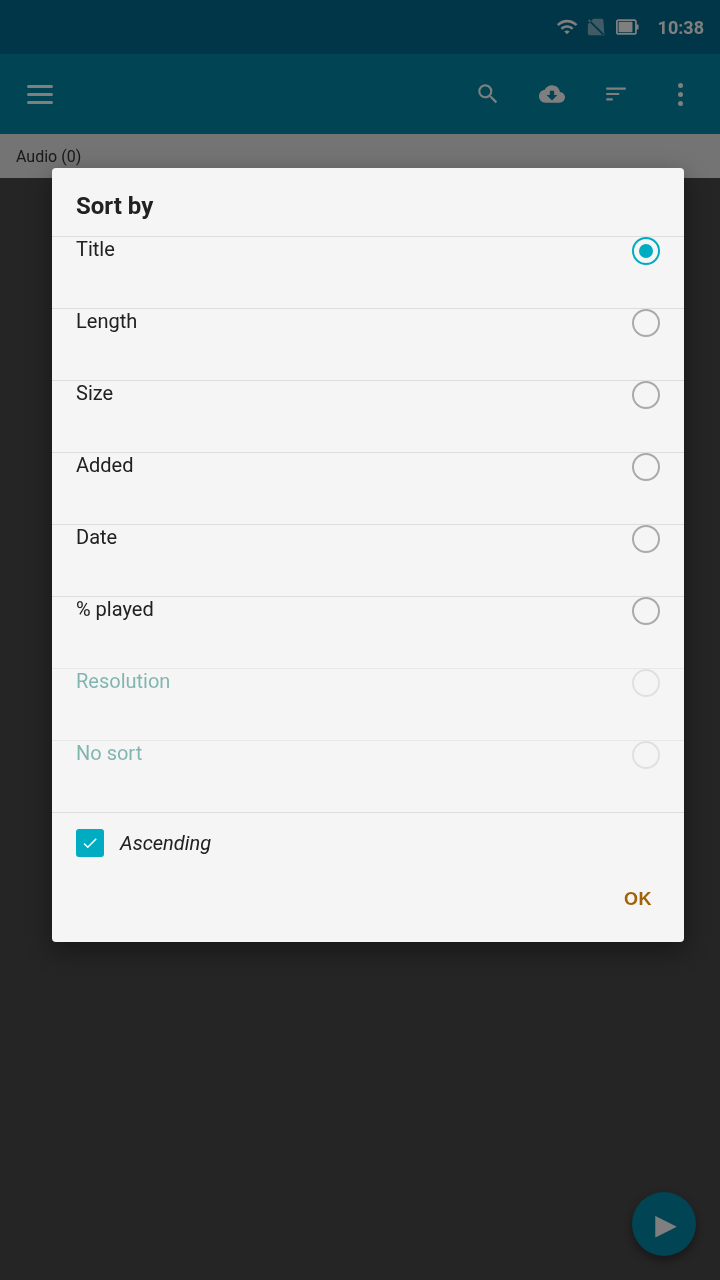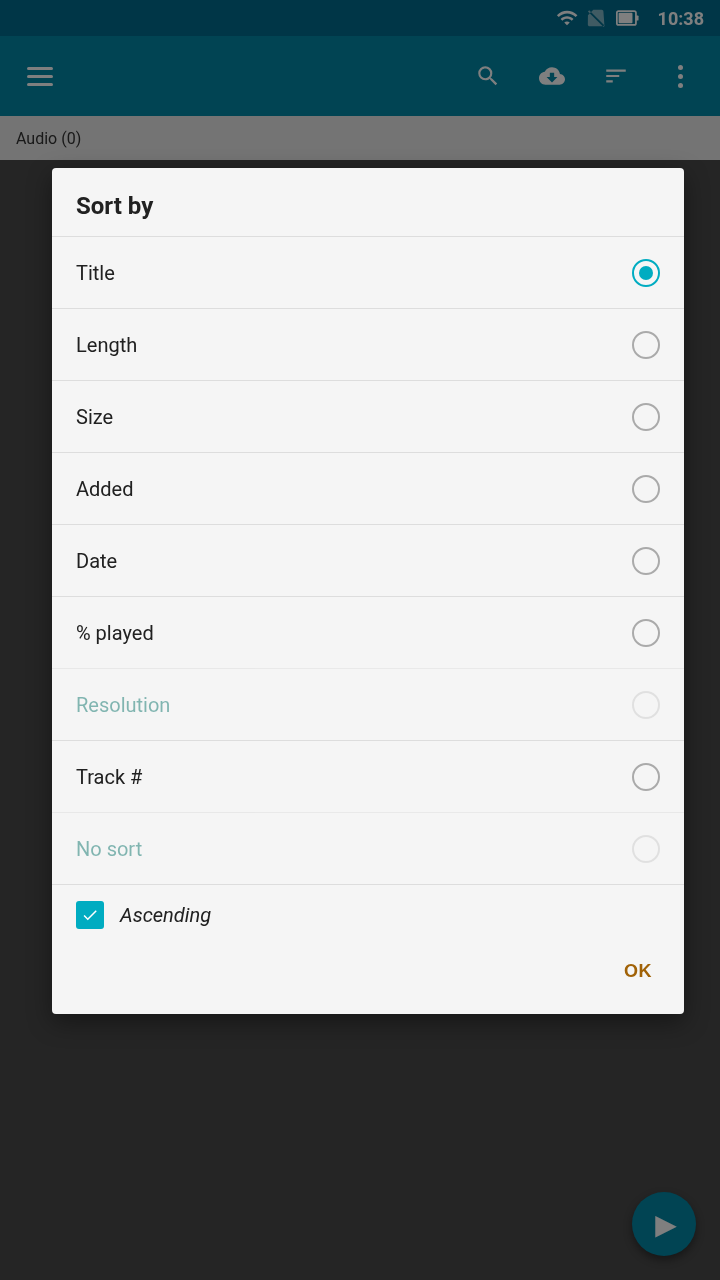--- a/index.html
+++ b/index.html
@@ -9,21 +9,21 @@
       height: 1280px;
       background-color: #4a4a4a;
       font-family: 'Roboto', Arial, sans-serif;
       overflow: hidden;
       position: relative;
     }
 
     
     .status-bar {
       width: 100%;
-      height: 36px;
+      height: 54px;
       background-color: #006d8f;
       display: flex;
       align-items: center;
       justify-content: flex-end;
       padding: 0 16px;
     }
 
     .status-bar-icons {
       display: flex;
       align-items: center;
@@ -105,21 +105,20 @@
 
     .dialog-title {
       font-size: 24px;
       font-weight: bold;
       color: #212121;
       padding: 24px 24px 16px 24px;
     }
 
     .sort-option {
       display: flex;
-      align-items: center;
       justify-content: space-between;
       padding: 0 24px;
       height: 72px;
       border-top: 1px solid #ddd;
       cursor: pointer;
     }
 
     .sort-option-label {
       font-size: 20px;
       color: #212121;
@@ -349,24 +348,20 @@
   <div class="sort-option">
     <span class="sort-option-label">% played</span>
     <div class="radio"></div>
   </div>
 
   <div class="sort-option" style="opacity:0.5;">
     <span class="sort-option-label disabled">Resolution</span>
     <div class="radio disabled"></div>
   </div>
 
-  <div class="sort-option">
-    <span class="sort-option-label">Track #</span>
-    <div class="radio"></div>
-  </div>
 
   <div class="sort-option" style="opacity:0.5;">
     <span class="sort-option-label disabled">No sort</span>
     <div class="radio disabled"></div>
   </div>
 
   <div class="ascending-row">
     <div class="checkbox">
       <svg viewBox="0 0 24 24" fill="white">
         <path d="M9 16.17L4.83 12l-1.42 1.41L9 19 21 7l-1.41-1.41L9 16.17z"></path>

